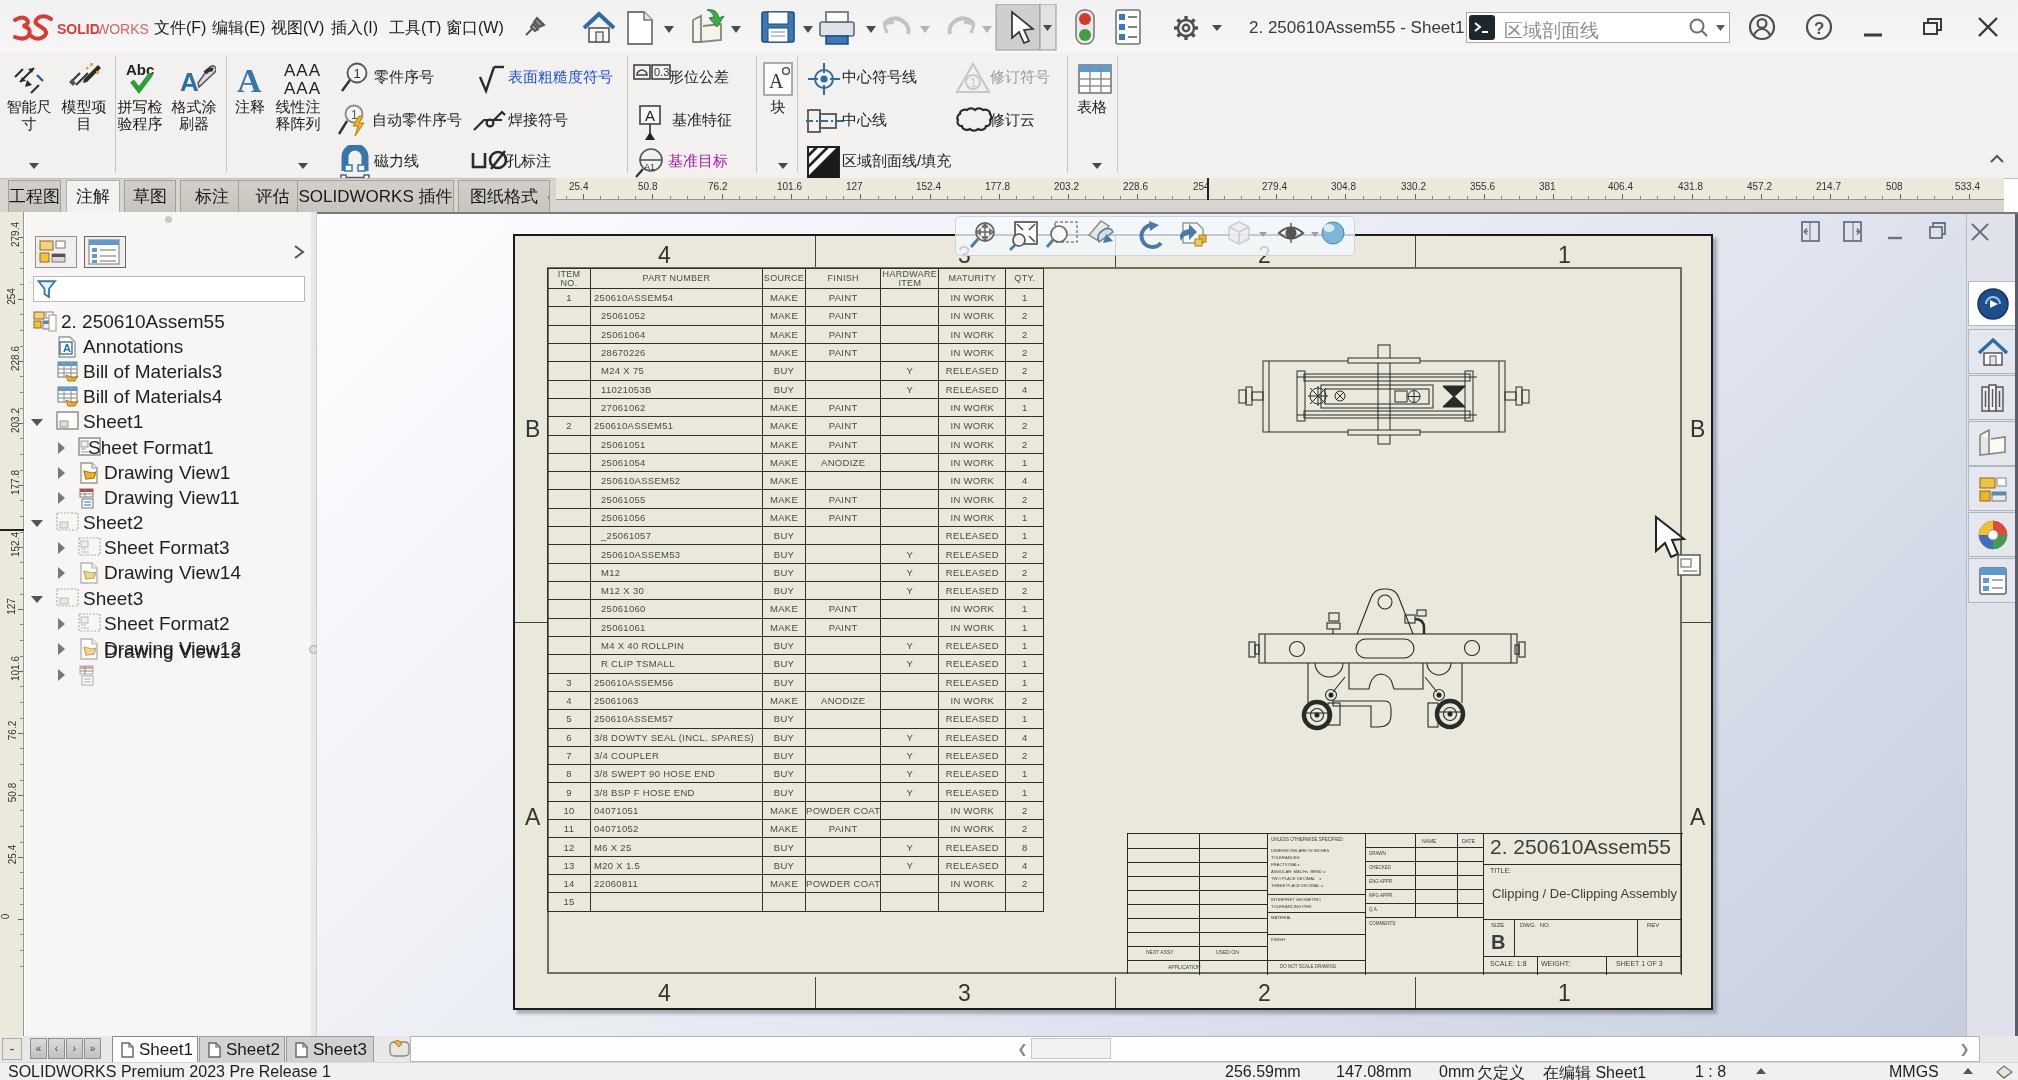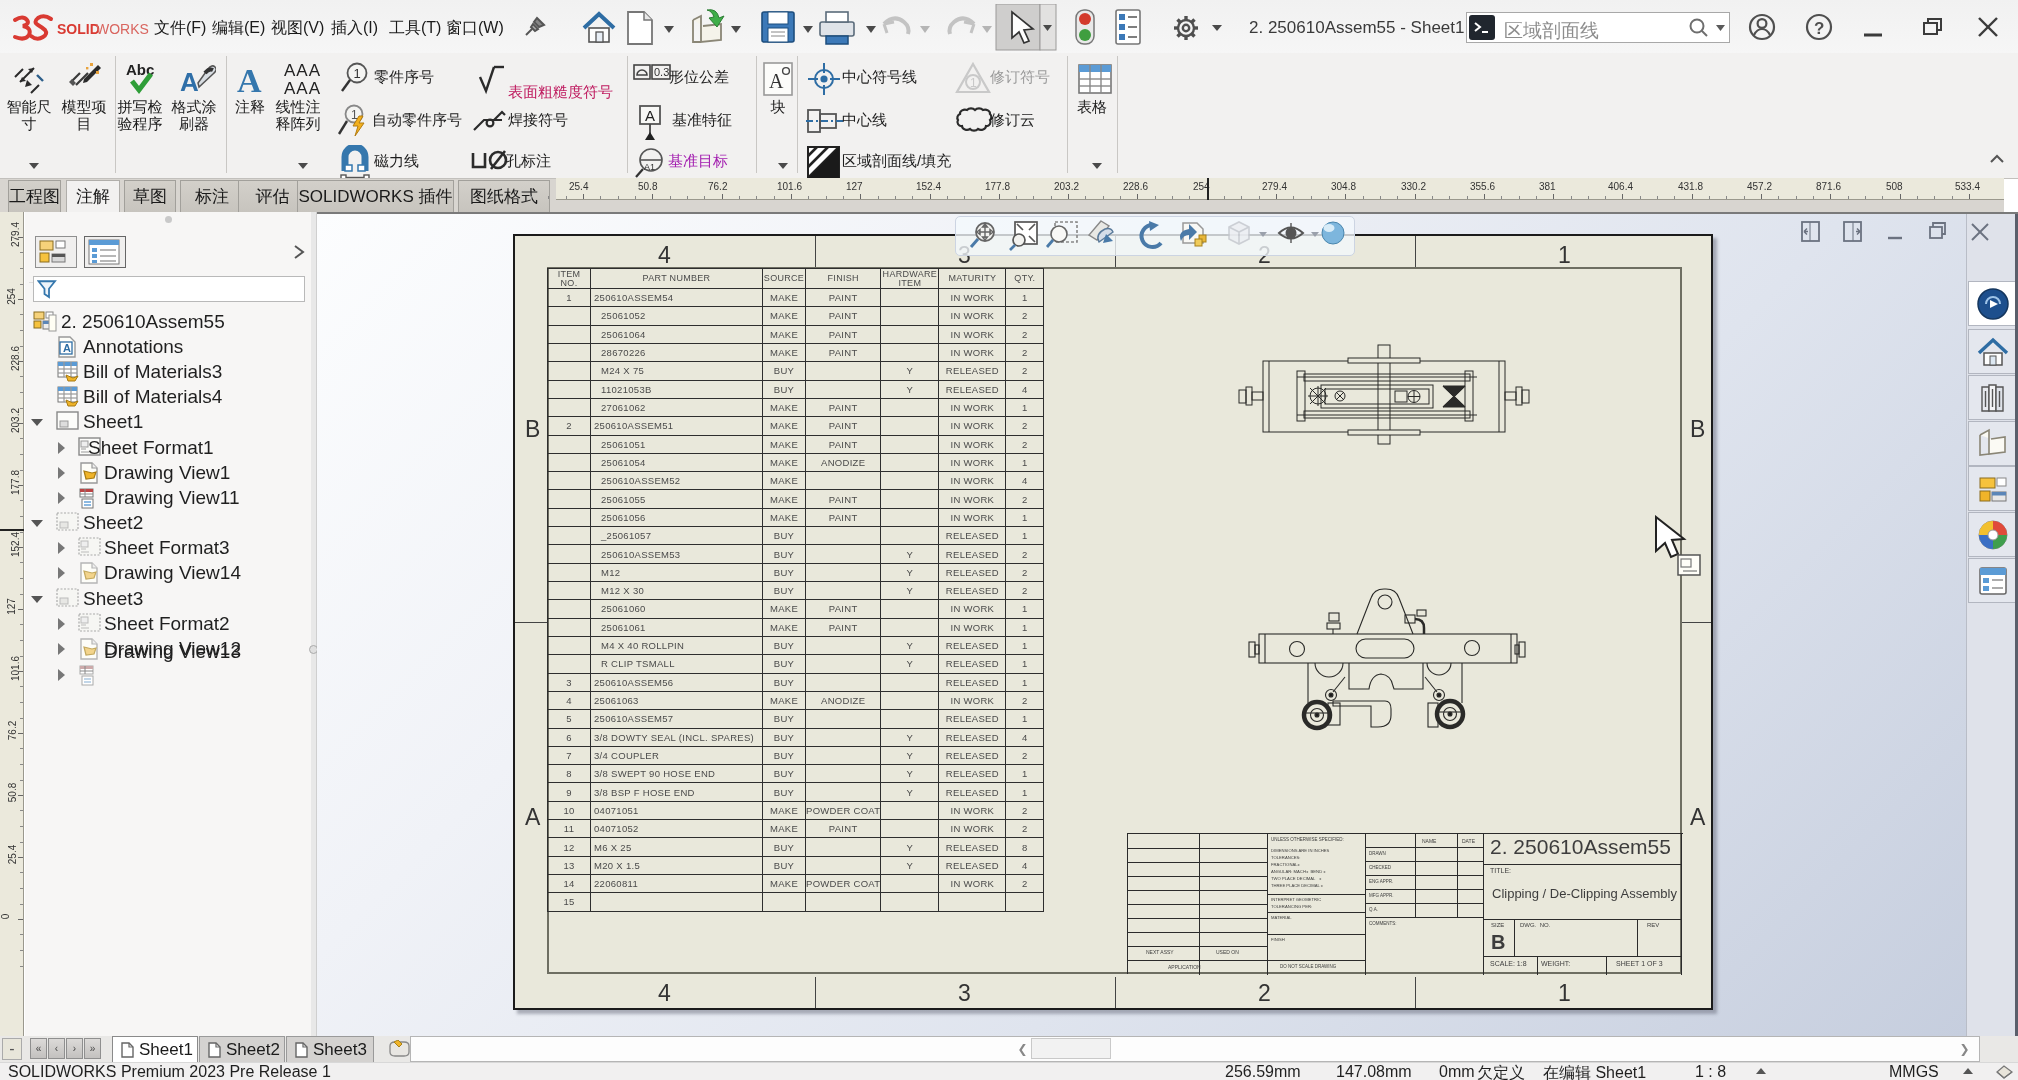--- a/index.html
+++ b/index.html
@@ -276,21 +276,21 @@
           <rect x="26" y="30" width="5" height="5" fill="#fff" stroke="#555" stroke-width="1.4"></rect>
           <line x1="8" y1="32.5" x2="26" y2="32.5" stroke="#555" stroke-width="1.4"></line>
         </svg></div>
 <div class="abs rlbl2" style="left:374px;top:99px;color:#1c1c1c">磁力线</div>
 <div class="abs" style="left:472px;top:8px"><svg width="36" height="36" viewBox="0 0 36 36">
           <g stroke="#2b2b2b" stroke-width="2.4" fill="none">
             <path d="M8 16 l6 14 8 -24"></path>
             <line x1="22" y1="6" x2="32" y2="6"></line>
           </g>
         </svg></div>
-<div class="abs rlbl2" style="left:508px;top:30px;color:#be185d">表面粗糙度符号</div>
+<div class="abs rlbl2" style="left:508px;top:15px;color:#1d4ed8">表面粗糙度符号</div>
 <div class="abs" style="left:472px;top:51px"><svg width="38" height="30" viewBox="0 0 38 30">
           <g stroke="#2b2b2b" stroke-width="2.2" fill="none">
             <path d="M2 26 L12 16 H30"></path>
             <path d="M22 16 L30 8 l3 3"></path>
             <circle cx="18" cy="19" r="3.4"></circle>
           </g>
         </svg></div>
 <div class="abs rlbl2" style="left:508px;top:58px;color:#1c1c1c">焊接符号</div>
 <div class="abs" style="left:470px;top:92px"><svg width="40" height="30" viewBox="0 0 40 30">
           <g stroke="#2b2b2b" stroke-width="2.6" fill="none">
@@ -474,21 +474,21 @@
 <div class="rnum" style="left:1122px">431.8</div>
 <div class="tick" style="left:1136px"></div>
 <div class="tickS" style="left:1118px"></div>
 <div class="tickS" style="left:1101px"></div>
 <div class="tickS" style="left:1084px"></div>
 <div class="rnum" style="left:1191px">457.2</div>
 <div class="tick" style="left:1205px"></div>
 <div class="tickS" style="left:1188px"></div>
 <div class="tickS" style="left:1170px"></div>
 <div class="tickS" style="left:1153px"></div>
-<div class="rnum" style="left:1260px">871.6</div>
+<div class="rnum" style="left:1260px">214.7</div>
 <div class="tick" style="left:1274px"></div>
 <div class="tickS" style="left:1257px"></div>
 <div class="tickS" style="left:1240px"></div>
 <div class="tickS" style="left:1222px"></div>
 <div class="rnum" style="left:1330px">508</div>
 <div class="tick" style="left:1344px"></div>
 <div class="tickS" style="left:1326px"></div>
 <div class="tickS" style="left:1309px"></div>
 <div class="tickS" style="left:1292px"></div>
 <div class="rnum" style="left:1399px">533.4</div>

